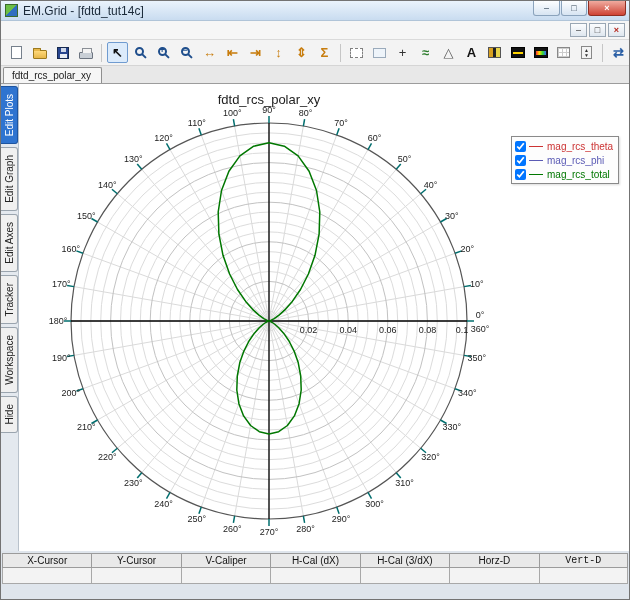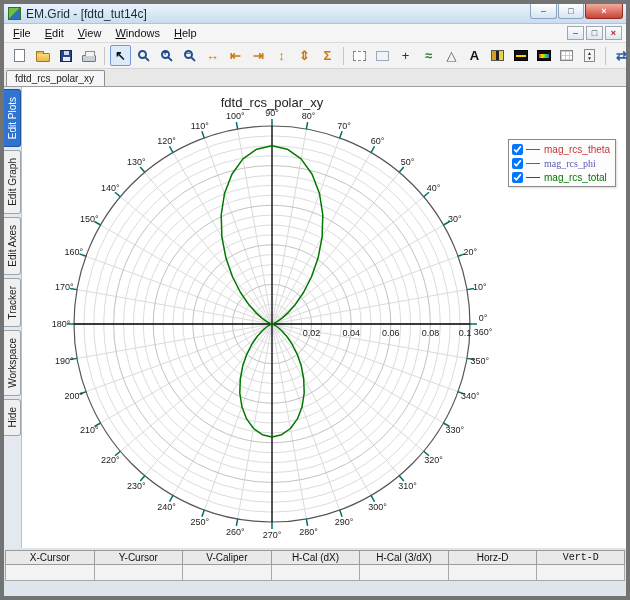--- a/index.html
+++ b/index.html
@@ -1,18 +1,18 @@
 <!DOCTYPE html>
 <html><head>
 <meta charset="utf-8">
 <style>
   html,body{margin:0;padding:0;background:#b8cbe0;}
   body{width:630px;height:600px;overflow:hidden;font-family:"Liberation Sans",sans-serif;}
   *{box-sizing:border-box;}
-  .window{width:630px;height:600px;border:4px solid #737373;background:#dfe7f0;display:flex;flex-direction:column;}
+  .window{width:630px;height:600px;border:1px solid #737373;background:#dfe7f0;display:flex;flex-direction:column;}
 
   
   .titlebar{height:20px;background:linear-gradient(#eaf3fc,#c9dcf0);display:flex;align-items:center;padding:0 4px;border-bottom:1px solid #b0c4d8;position:relative;flex:0 0 auto;}
   .app-icon{width:13px;height:13px;margin-right:5px;border:1px solid #3a6b2a;background:linear-gradient(135deg,#6cbf45 0 50%,#2f6fbf 50% 100%);}
   .title-text{font-size:12px;color:#1b2a3a;}
   .win-btns{position:absolute;right:3px;top:0;display:flex;}
   .win-btn{height:15px;border:1px solid #8ba3bc;border-top:none;display:flex;align-items:center;justify-content:center;font-size:9px;color:#2c3e50;background:linear-gradient(#fdfeff,#d7e4f2);margin-left:1px;border-radius:0 0 3px 3px;}
   .win-btn.min{width:27px;}
   .win-btn.max{width:26px;}
   .win-btn.close{width:38px;background:linear-gradient(#f0ab9f,#ce4335);border-color:#8f2e22;color:#fff;font-weight:bold;}
@@ -97,27 +97,20 @@
     <span class="app-icon"></span>
     <span class="title-text">EM.Grid - [fdtd_tut14c]</span>
     <span class="win-btns">
       <span class="win-btn min">–</span>
       <span class="win-btn max">□</span>
       <span class="win-btn close">×</span>
     </span>
   </div>
 
   <div class="menubar">
-    <span id="menu-items" style="display:flex">
-        <span class="menu-item">File</span>
-        <span class="menu-item">Edit</span>
-        <span class="menu-item">View</span>
-        <span class="menu-item">Windows</span>
-        <span class="menu-item">Help</span>
-      </span>
     <span class="mdi-btns" id="mdi-buttons">
         <span class="mdi-btn">–</span>
         <span class="mdi-btn">□</span>
         <span class="mdi-btn mdi-close">×</span>
       </span>
   </div>
 
   <div class="toolbar">
     <span id="toolbar-items" style="display:flex;align-items:center">
         <span class="tb-icon">
@@ -375,21 +368,21 @@
         </svg>
       <div class="legend" id="legend">
           <div class="legend-row">
             <input type="checkbox" checked="" style="">
             <span class="legend-line" style="border-top-color: rgb(204, 51, 51);"></span>
             <span class="legend-label" style="color: rgb(204, 51, 51);">mag_rcs_theta</span>
           </div>
           <div class="legend-row">
             <input type="checkbox" checked="" style="">
             <span class="legend-line" style="border-top-color: rgb(90, 90, 180);"></span>
-            <span class="legend-label" style="color: rgb(90, 90, 180); font-family: Liberation Serif, serif;">mag_rcs_phi</span>
+            <span class="legend-label" style="color: rgb(90, 90, 180);">mag_rcs_phi</span>
           </div>
           <div class="legend-row">
             <input type="checkbox" checked="" style="">
             <span class="legend-line" style="border-top-color: rgb(0, 119, 0);"></span>
             <span class="legend-label" style="color: rgb(0, 119, 0);">mag_rcs_total</span>
           </div>
         </div>
     </div>
   </div>
 

